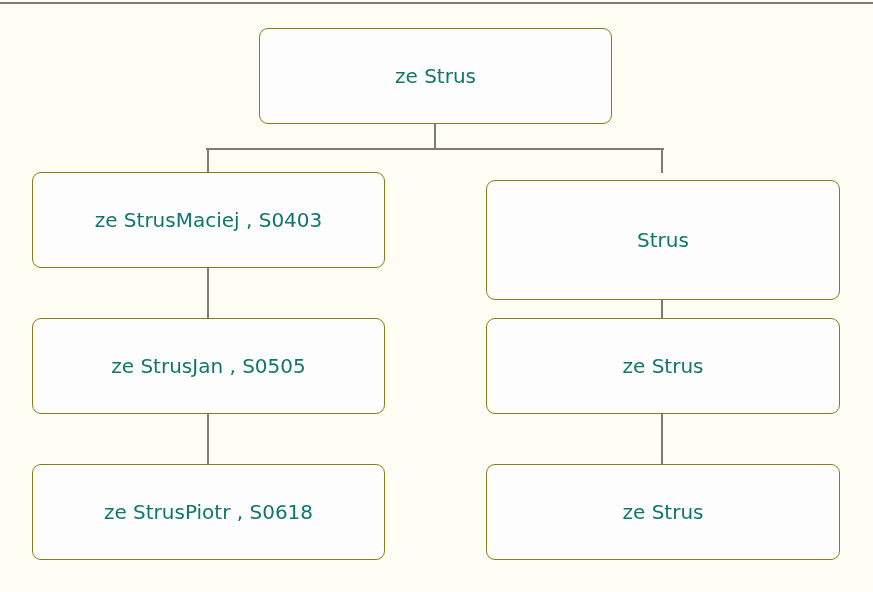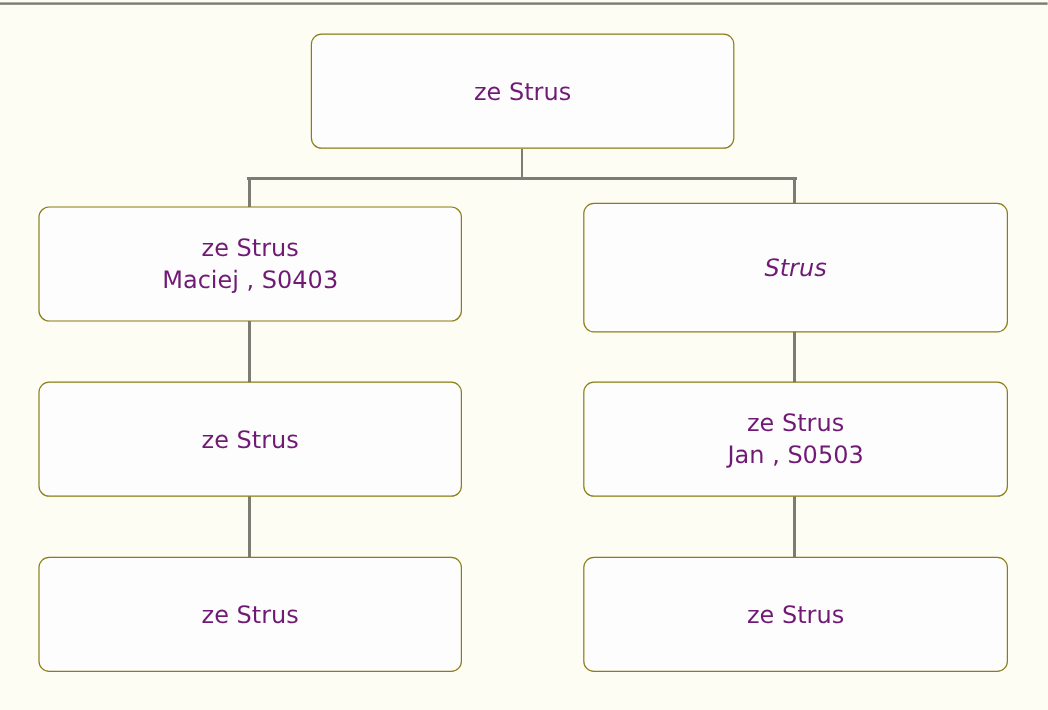--- a/index.html
+++ b/index.html
@@ -35,24 +35,24 @@
     height: 592px;
     pointer-events: none;
   }
   .node {
     position: absolute;
     box-sizing: border-box;
     background: #fdfdfd;
     border: 1.6px solid #8a7d16;
     border-radius: 9px;
     display: flex;
-    flex-direction: column;
+    flex-direction: row;
     align-items: center;
     justify-content: center;
-    color: #701a75;
+    color: #0f766e;
     font-size: 20px;
     line-height: 1.33;
     text-align: left;
   }
   .node .line1 {
     display: block;
     white-space: pre;
   }
   .node .line2 {
     display: block;
@@ -81,34 +81,35 @@
 
   <div class="node" style="left:259px; top:28px; width:353px; height:96px;">
     <span class="line1">ze Strus</span>
   </div>
 
   <div class="node" style="left:32px; top:172px; width:353px; height:96px;">
     <span class="line1">ze Strus</span>
     <span class="line2">Maciej , S0403</span>
   </div>
 
-  <div class="node" style="left:486px; top:169px; width:354px; height:108px;font-style:italic;">
+  <div class="node" style="left:486px; top:180px; width:354px; height:120px;">
     <span class="line1">Strus</span>
   </div>
 
   <div class="node" style="left:32px; top:318px; width:353px; height:96px;">
     <span class="line1">ze Strus</span>
+    <span class="line2">Jan , S0505</span>
   </div>
 
   <div class="node" style="left:486px; top:318px; width:354px; height:96px;">
     <span class="line1">ze Strus</span>
-    <span class="line2">Jan , S0503</span>
   </div>
 
   <div class="node" style="left:32px; top:464px; width:353px; height:96px;">
     <span class="line1">ze Strus</span>
+    <span class="line2">Piotr , S0618</span>
   </div>
 
   <div class="node" style="left:486px; top:464px; width:354px; height:96px;">
     <span class="line1">ze Strus</span>
   </div>
 
 </div>
 
 </body></html>

